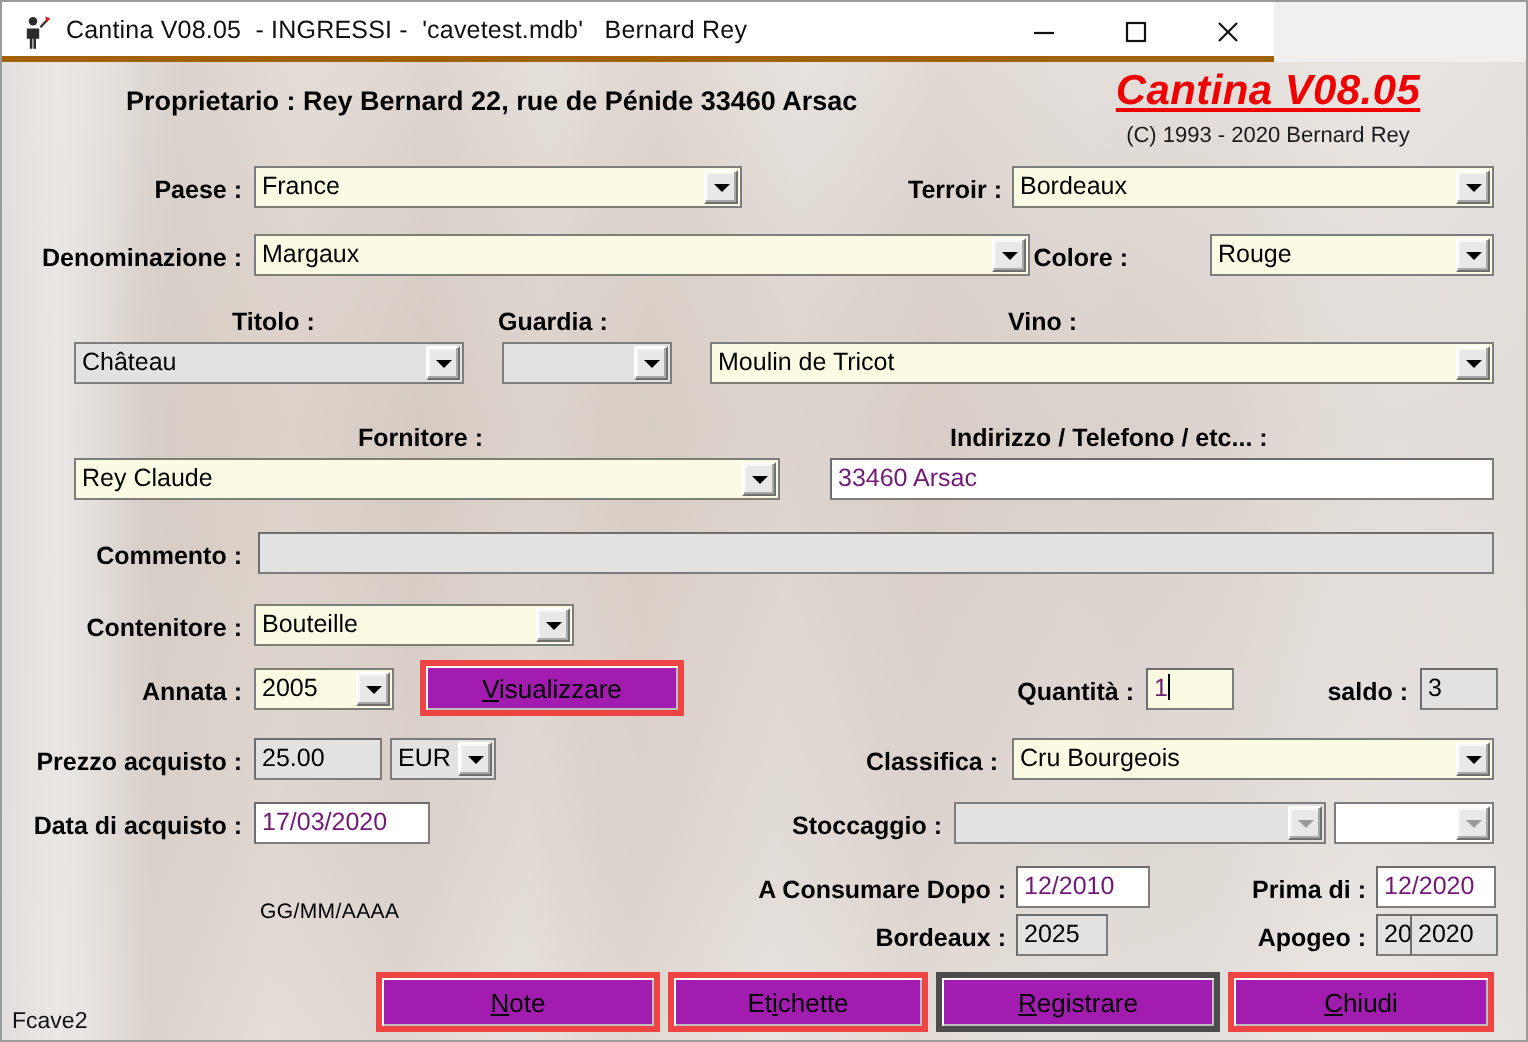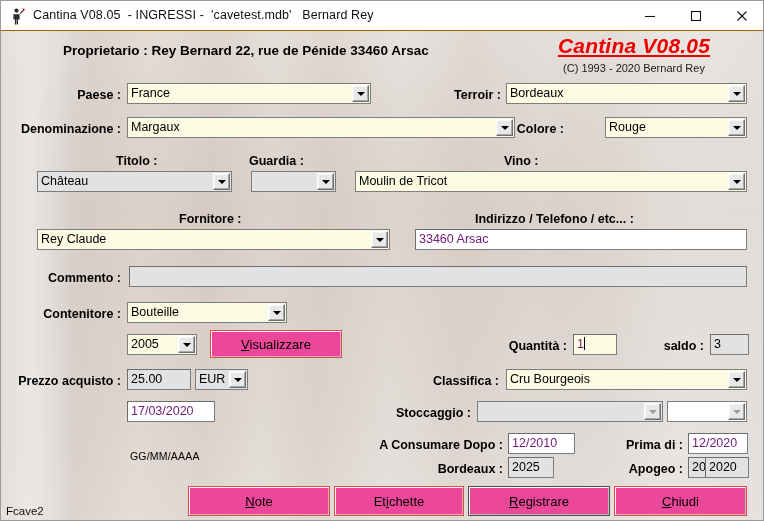--- a/index.html
+++ b/index.html
@@ -17,23 +17,23 @@
     overflow: hidden;
     font-family: "Liberation Sans", sans-serif;
     background: #f0f0f0;
     border: 1px solid #9a9a9a;
   }
 
   
   #titlebar {
     position: absolute;
     left: 0; top: 0;
-    width: 764px; height: 30px;
+    width: 636px; height: 30px;
     background: #ffffff;
-    border-bottom: 1px solid #a16207;
+    border-bottom: 3px solid #a16207;
   }
   #title-icon {
     position: absolute;
     left: 9px; top: 6px;
     width: 18px; height: 18px;
   }
   #title-text {
     position: absolute;
     left: 32px; top: 7px;
     font-size: 12.5px;
@@ -184,22 +184,22 @@
     width: 1px;
     height: 13px;
     background: #000;
     vertical-align: -2px;
     margin-left: 0px;
   }
 
   
   .btn {
     position: absolute;
-    background: #ec4899;
-    border: 1px solid #ef4444;
+    background: #a21caf;
+    border: 3px solid #ef4444;
     box-shadow: inset 1px 1px 0 #fdfdfd, inset -1px -1px 0 #bdbdbd;
     font-family: "Liberation Sans", sans-serif;
     font-size: 13px;
     color: #000;
     display: flex;
     align-items: center;
     justify-content: center;
     cursor: default;
   }
   .btn.default { border-color: #4c4c4c; }
@@ -364,20 +364,21 @@
     <div class="fld gray" style="left:128px;top:235px;width:618px;"></div>
 
     <div class="lbl r" style="left:18px;top:275px;width:102px;">Contenitore :</div>
     <div class="combo" style="left:126px;top:271px;width:160px;">
       <div class="cbox">Bouteille</div>
       <div class="carrow">
           <i></i>
         </div>
     </div>
 
+    <div class="lbl r" style="left:18px;top:307px;width:102px;">Annata :</div>
     <div class="combo" style="left:126px;top:303px;width:70px;">
       <div class="cbox">2005</div>
       <div class="carrow">
           <i></i>
         </div>
     </div>
     <div class="btn" style="left:209px;top:299px;width:132px;height:28px;">
       <span><u>V</u><span>isualizzare</span></span>
     </div>
 
@@ -397,20 +398,21 @@
     </div>
 
     <div class="lbl r" style="left:372px;top:342px;width:126px;">Classifica :</div>
     <div class="combo" style="left:505px;top:338px;width:241px;">
       <div class="cbox">Cru Bourgeois</div>
       <div class="carrow">
           <i></i>
         </div>
     </div>
 
+    <div class="lbl r" style="left:0px;top:374px;width:120px;">Data di acquisto :</div>
     <div class="fld white" style="left:126px;top:370px;width:88px;">17/03/2020</div>
     <div id="datehint">GG/MM/AAAA</div>
 
     <div class="lbl r" style="left:330px;top:374px;width:140px;">Stoccaggio :</div>
     <div class="combo gray disabled" style="left:476px;top:370px;width:186px;">
       <div class="cbox"></div>
       <div class="carrow">
           <i></i>
         </div>
     </div>

